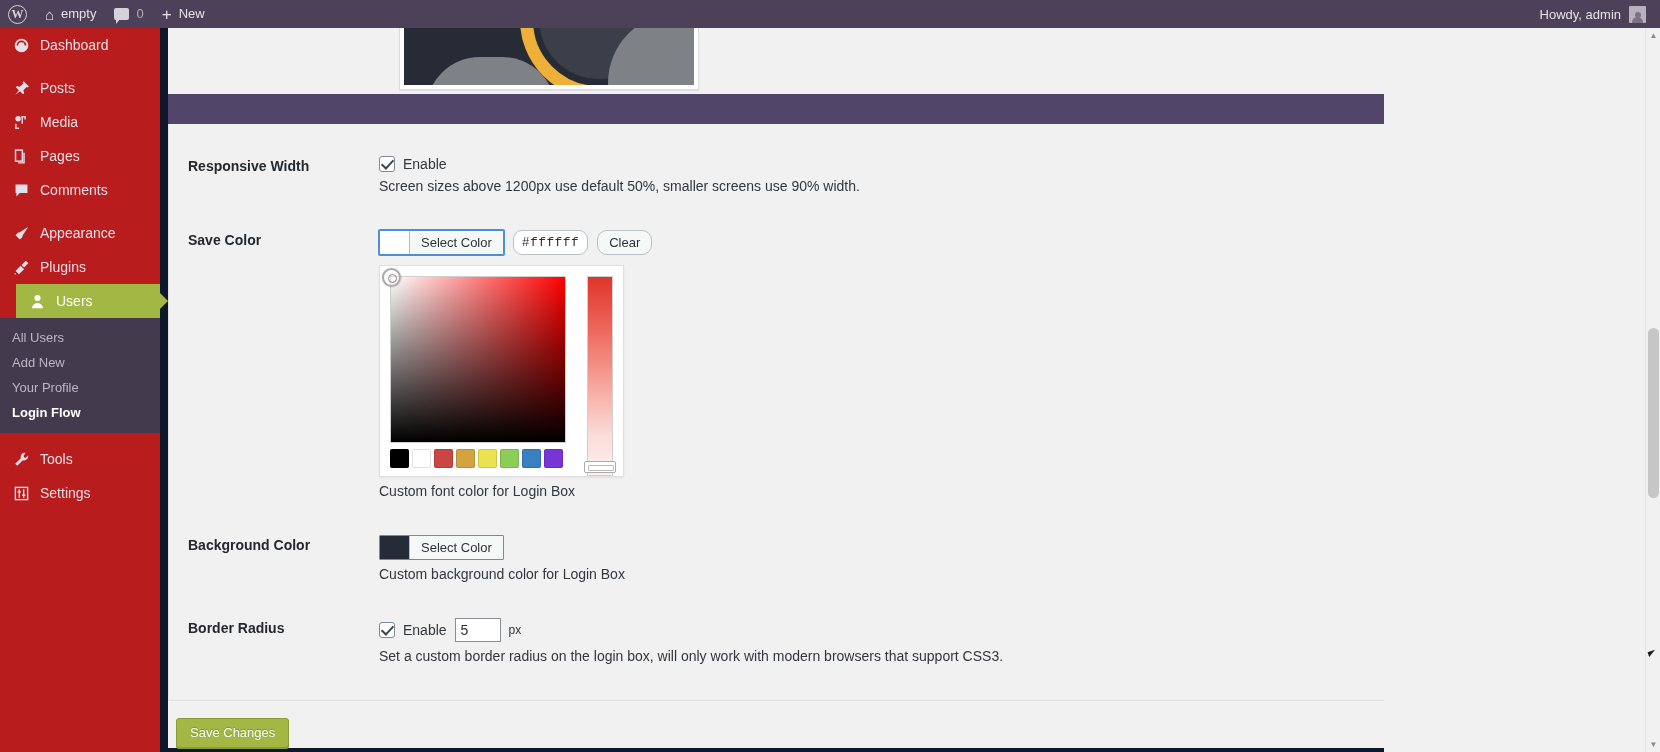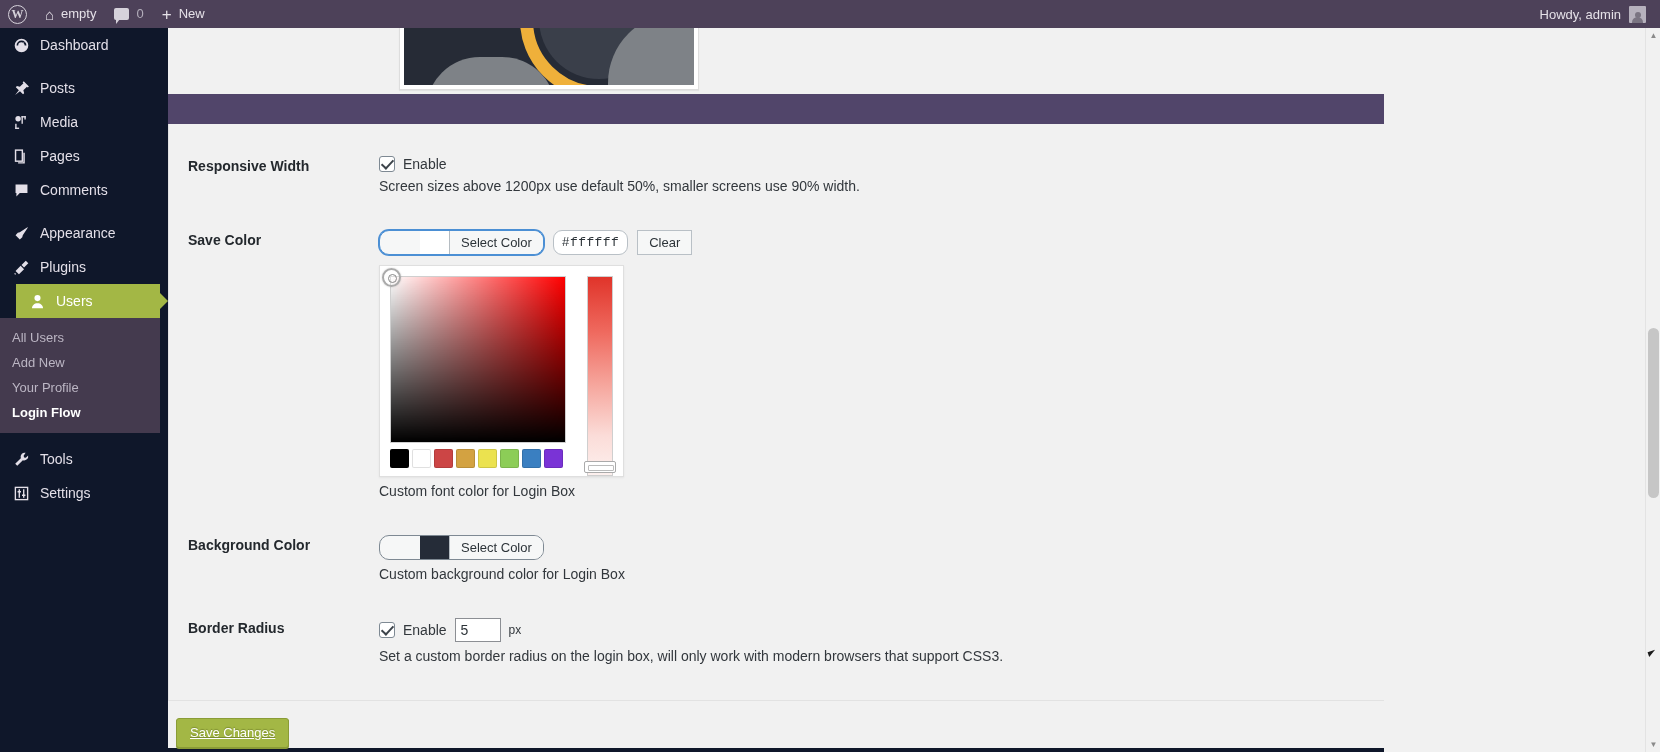--- a/index.html
+++ b/index.html
@@ -55,21 +55,21 @@
     content: ""; position: absolute; left: 2px; bottom: -4px;
     border-left: 4px solid #d6d2db; border-bottom: 5px solid transparent;
   }
   .plus-icon { font-size: 17px; font-weight: 300; line-height: 1; }
   .count-zero { color: #b3aebb; }
 
   
   #sidebar {
     position: absolute; top: 28px; left: 0;
     width: 160px; height: 724px;
-    background: #0f172a;
+    background: #b91c1c;
     z-index: 40;
   }
   .menu-item {
     display: flex; align-items: center;
     height: 34px; padding-left: 12px;
     color: #e3dfe8; font-size: 14px;
     position: relative;
   }
   .menu-item .mlabel { margin-left: 9px; }
   .menu-item.current {
@@ -205,24 +205,23 @@
     font-size: 14px; color: #32373c;
     margin-top: 6px;
   }
 
   
   .cp-row { display: flex; align-items: center; gap: 9px; }
   .cp-button {
     display: flex; align-items: stretch;
     height: 25px;
     border: 1px solid #7e8993;
-    border-radius: 10px;
+    border-radius: 1px;
     background: #f6f7f7;
     overflow: hidden;
-    padding-left: 40px;
   }
   .cp-button.focused {
     border-color: #4b8fd4;
     box-shadow: 0 0 0 1px #4b8fd4;
   }
   .cp-swatch {
     width: 30px;
     border-right: 1px solid #b5bcc2;
   }
   .cp-label {
@@ -239,21 +238,21 @@
     font-family: "Liberation Mono", monospace;
     font-size: 13px;
     color: #2c3338;
     padding: 0 8px;
     display: flex; align-items: center;
     letter-spacing: .4px;
   }
   .cp-clear {
     height: 25px;
     border: 1px solid #b9c0c6;
-    border-radius: 0;
+    border-radius: 10px;
     background: #f6f7f7;
     font-size: 13px; color: #2c3338;
     padding: 0 11px;
     display: flex; align-items: center;
   }
 
   
   .iris-picker {
     margin-top: 10px;
     width: 245px; height: 212px;
@@ -329,21 +328,20 @@
   .btn-primary {
     display: inline-block;
     background: #a3b745;
     border: 1px solid #8a9c36;
     border-radius: 3px;
     color: #fff;
     font-size: 13px;
     padding: 6px 13px 7px 13px;
     box-shadow: 0 1px 0 #8a9c36;
     text-shadow: 0 -1px 1px #7c8c30;
-    text-decoration: underline;
   }
 
   
   #scrollbar {
     position: absolute; right: 0; top: 28px;
     width: 15px; height: 724px;
     background: #f1f1f1;
     border-left: 1px solid #e3e3e3;
     z-index: 45;
   }

